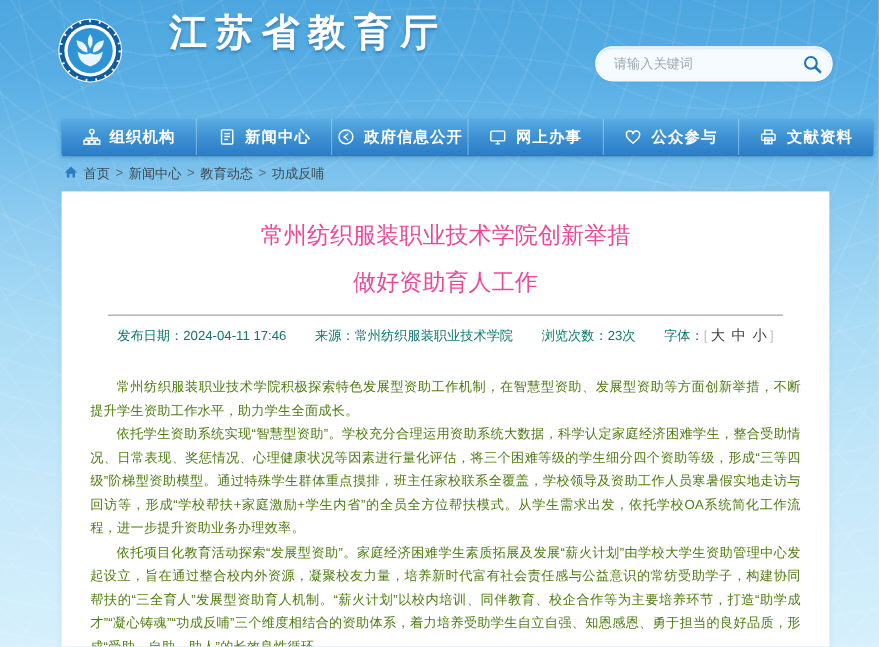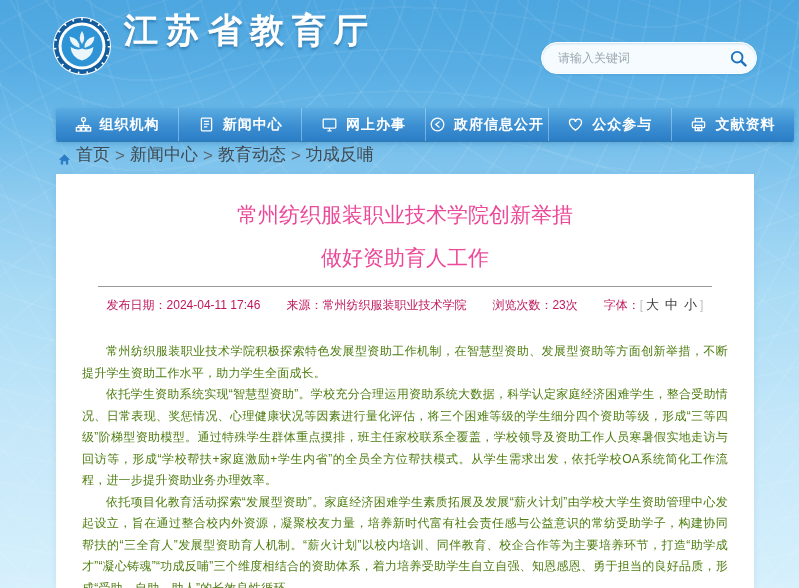--- a/index.html
+++ b/index.html
@@ -19,20 +19,21 @@
       repeating-radial-gradient(circle at 18% -12%, rgba(255,255,255,0.07) 0 2px, rgba(255,255,255,0) 2px 30px),
       repeating-radial-gradient(circle at 82% -20%, rgba(255,255,255,0.06) 0 2px, rgba(255,255,255,0) 2px 36px),
       repeating-radial-gradient(circle at 50% 130%, rgba(255,255,255,0.05) 0 2px, rgba(255,255,255,0) 2px 42px);
   }
   .site-header{position:relative;height:92px;z-index:2;}
   .logo{position:absolute;left:52px;top:16px;width:60px;height:60px;cursor:pointer;}
   .title-block{position:absolute;left:124px;top:11px;}
   .site-title{
     font-size:34px;font-weight:bold;color:#ffffff;letter-spacing:8px;line-height:38px;
     text-shadow:0 2px 3px rgba(20,90,145,0.65),0 0 1px rgba(255,255,255,0.8);
+    margin-left:30px;
   }
   .site-subtitle{
     font-size:12px;font-weight:bold;color:#ecf5fb;letter-spacing:2.3px;margin-top:3px;
     text-shadow:0 1px 2px rgba(20,90,145,0.55);
   }
   .search-box{
     position:absolute;left:541px;top:28px;width:214px;height:30px;
     background:#f5fbfe;border:1px solid #ffffff;border-radius:16px;
     box-shadow:inset 0 1px 2px rgba(110,165,200,0.30),0 1px 2px rgba(40,110,165,0.18);
     display:flex;align-items:center;margin-top:14px;
@@ -55,21 +56,21 @@
   }
   .nav-item{
     flex:1;display:flex;align-items:center;justify-content:center;gap:8px;
     color:#fff;font-size:14px;font-weight:bold;letter-spacing:1px;cursor:pointer;
     border-right:1px solid rgba(200,230,250,0.45);
   }
   .nav-item:last-child{border-right:none;text-align:center;}
   .nav-item .nav-ico{display:flex;align-items:center;}
   .breadcrumb{
     position:relative;z-index:2;margin:9px 12px 0 58px;height:16px;
-    display:flex;align-items:flex-end;font-size:17px;color:#3f4a52;
+    display:flex;align-items:flex-start;font-size:12px;color:#3f4a52;
   }
   .breadcrumb .home-ico{display:flex;align-items:center;margin-right:5px;cursor:pointer;}
   .crumb{cursor:pointer;}
   .crumb-sep{margin:0 5px;color:#5a656d;}
   .crumb-current{cursor:default;}
   .content-panel{
     position:relative;z-index:2;margin:8px 0 0 56px;width:698px;height:414px;
     background:#ffffff;box-sizing:border-box;padding:26px 26px 0 26px;overflow:hidden;
     box-shadow:0 0 6px rgba(60,120,170,0.12);
   }
@@ -78,21 +79,21 @@
   }
   .article-title .t2{margin-top:13px;}
   .title-rule{
     border:none;border-top:1px solid #9a9a9a;margin:13px 16px 0 16px;height:0;
   }
   .meta-row{
     margin-top:9px;display:flex;justify-content:center;align-items:center;
     font-size:12px;color:#bcbcbc;white-space:nowrap;
   }
   .meta-item{margin:0 13px;}
-  .meta-item .lab,.meta-item .val{color:#be185d;}
+  .meta-item .lab,.meta-item .val{color:#0f766e;}
   .font-sizer .bracket{color:#c0c0c0;}
   .font-size-btn{color:#3c3c3c;cursor:pointer;margin:0 3px;font-size:13px;}
   .article-body{margin:27px 0 0 0;}
   .article-body p{
     margin:0;font-size:12px;line-height:21.5px;color:#4d7c0f;
     text-align:justify;text-indent:2em;letter-spacing:0.2px;
   }
 </style>
 </head>
 <body>
@@ -147,34 +148,34 @@
         <svg width="17" height="17" viewBox="0 0 20 20" fill="none" stroke="#fff" stroke-width="1.5">
           <rect x="4" y="2.4" width="12" height="15.2" rx="1"></rect>
           <path d="M7 6.4h6M7 9.6h6M7 12.8h4"></path>
         </svg>
       </span>
       <span>新闻中心</span>
     </div>
     <div class="nav-item">
       <span class="nav-ico">
         <svg width="17" height="17" viewBox="0 0 20 20" fill="none" stroke="#fff" stroke-width="1.5">
+          <circle cx="10" cy="10" r="7.4"></circle>
+          <path d="M12.4 6.6 L8 10 l4.4 3.4"></path>
+        </svg>
+      </span>
+      <span>政府信息公开</span>
+    </div>
+    <div class="nav-item">
+      <span class="nav-ico">
+        <svg width="17" height="17" viewBox="0 0 20 20" fill="none" stroke="#fff" stroke-width="1.5">
           <rect x="2.6" y="3.8" width="14.8" height="10.4" rx="1"></rect>
           <path d="M7.6 17.4h4.8M10 14.2v3.2"></path>
         </svg>
       </span>
       <span>网上办事</span>
-    </div>
-    <div class="nav-item">
-      <span class="nav-ico">
-        <svg width="17" height="17" viewBox="0 0 20 20" fill="none" stroke="#fff" stroke-width="1.5">
-          <circle cx="10" cy="10" r="7.4"></circle>
-          <path d="M12.4 6.6 L8 10 l4.4 3.4"></path>
-        </svg>
-      </span>
-      <span>政府信息公开</span>
     </div>
     <div class="nav-item">
       <span class="nav-ico">
         <svg width="17" height="17" viewBox="0 0 20 20" fill="none" stroke="#fff" stroke-width="1.5">
           <path d="M10 16.6 C5.2 13.2 2.9 10.2 2.9 7.5 a3.55 3.55 0 0 1 7.1 -0.5 a3.55 3.55 0 0 1 7.1 0.5 C17.1 10.2 14.8 13.2 10 16.6 z"></path>
         </svg>
       </span>
       <span>公众参与</span>
     </div>
     <div class="nav-item">

